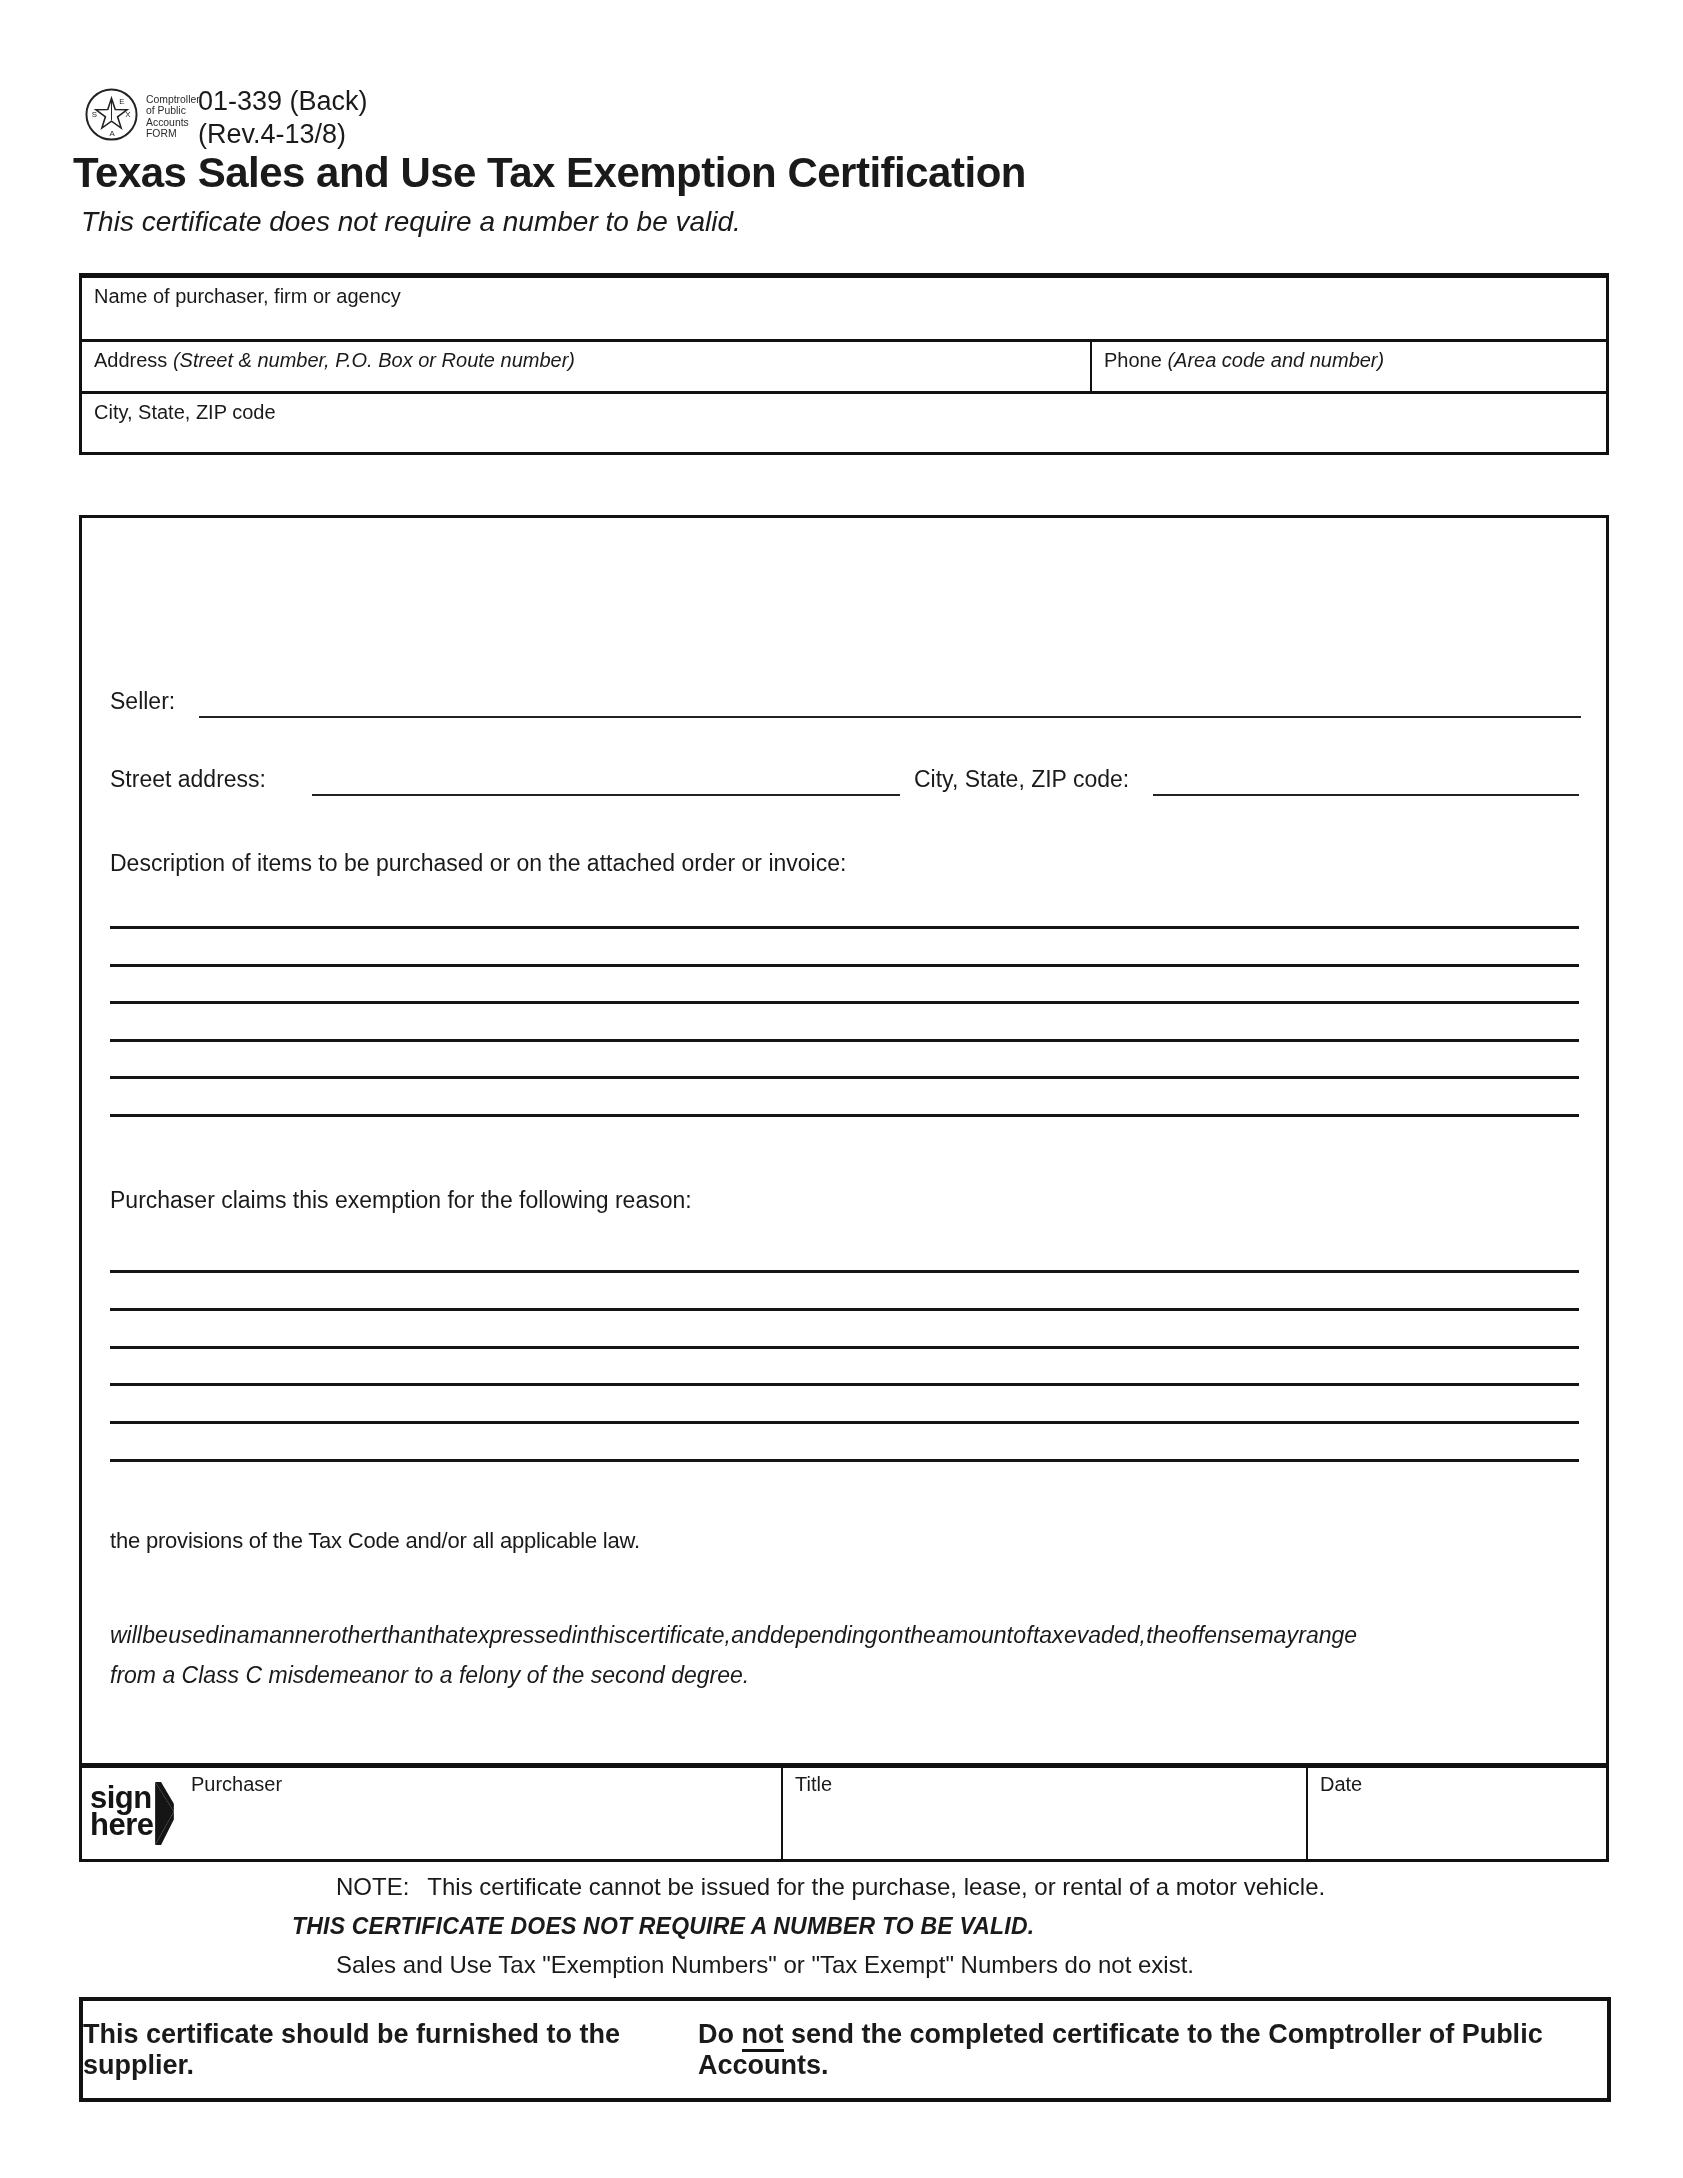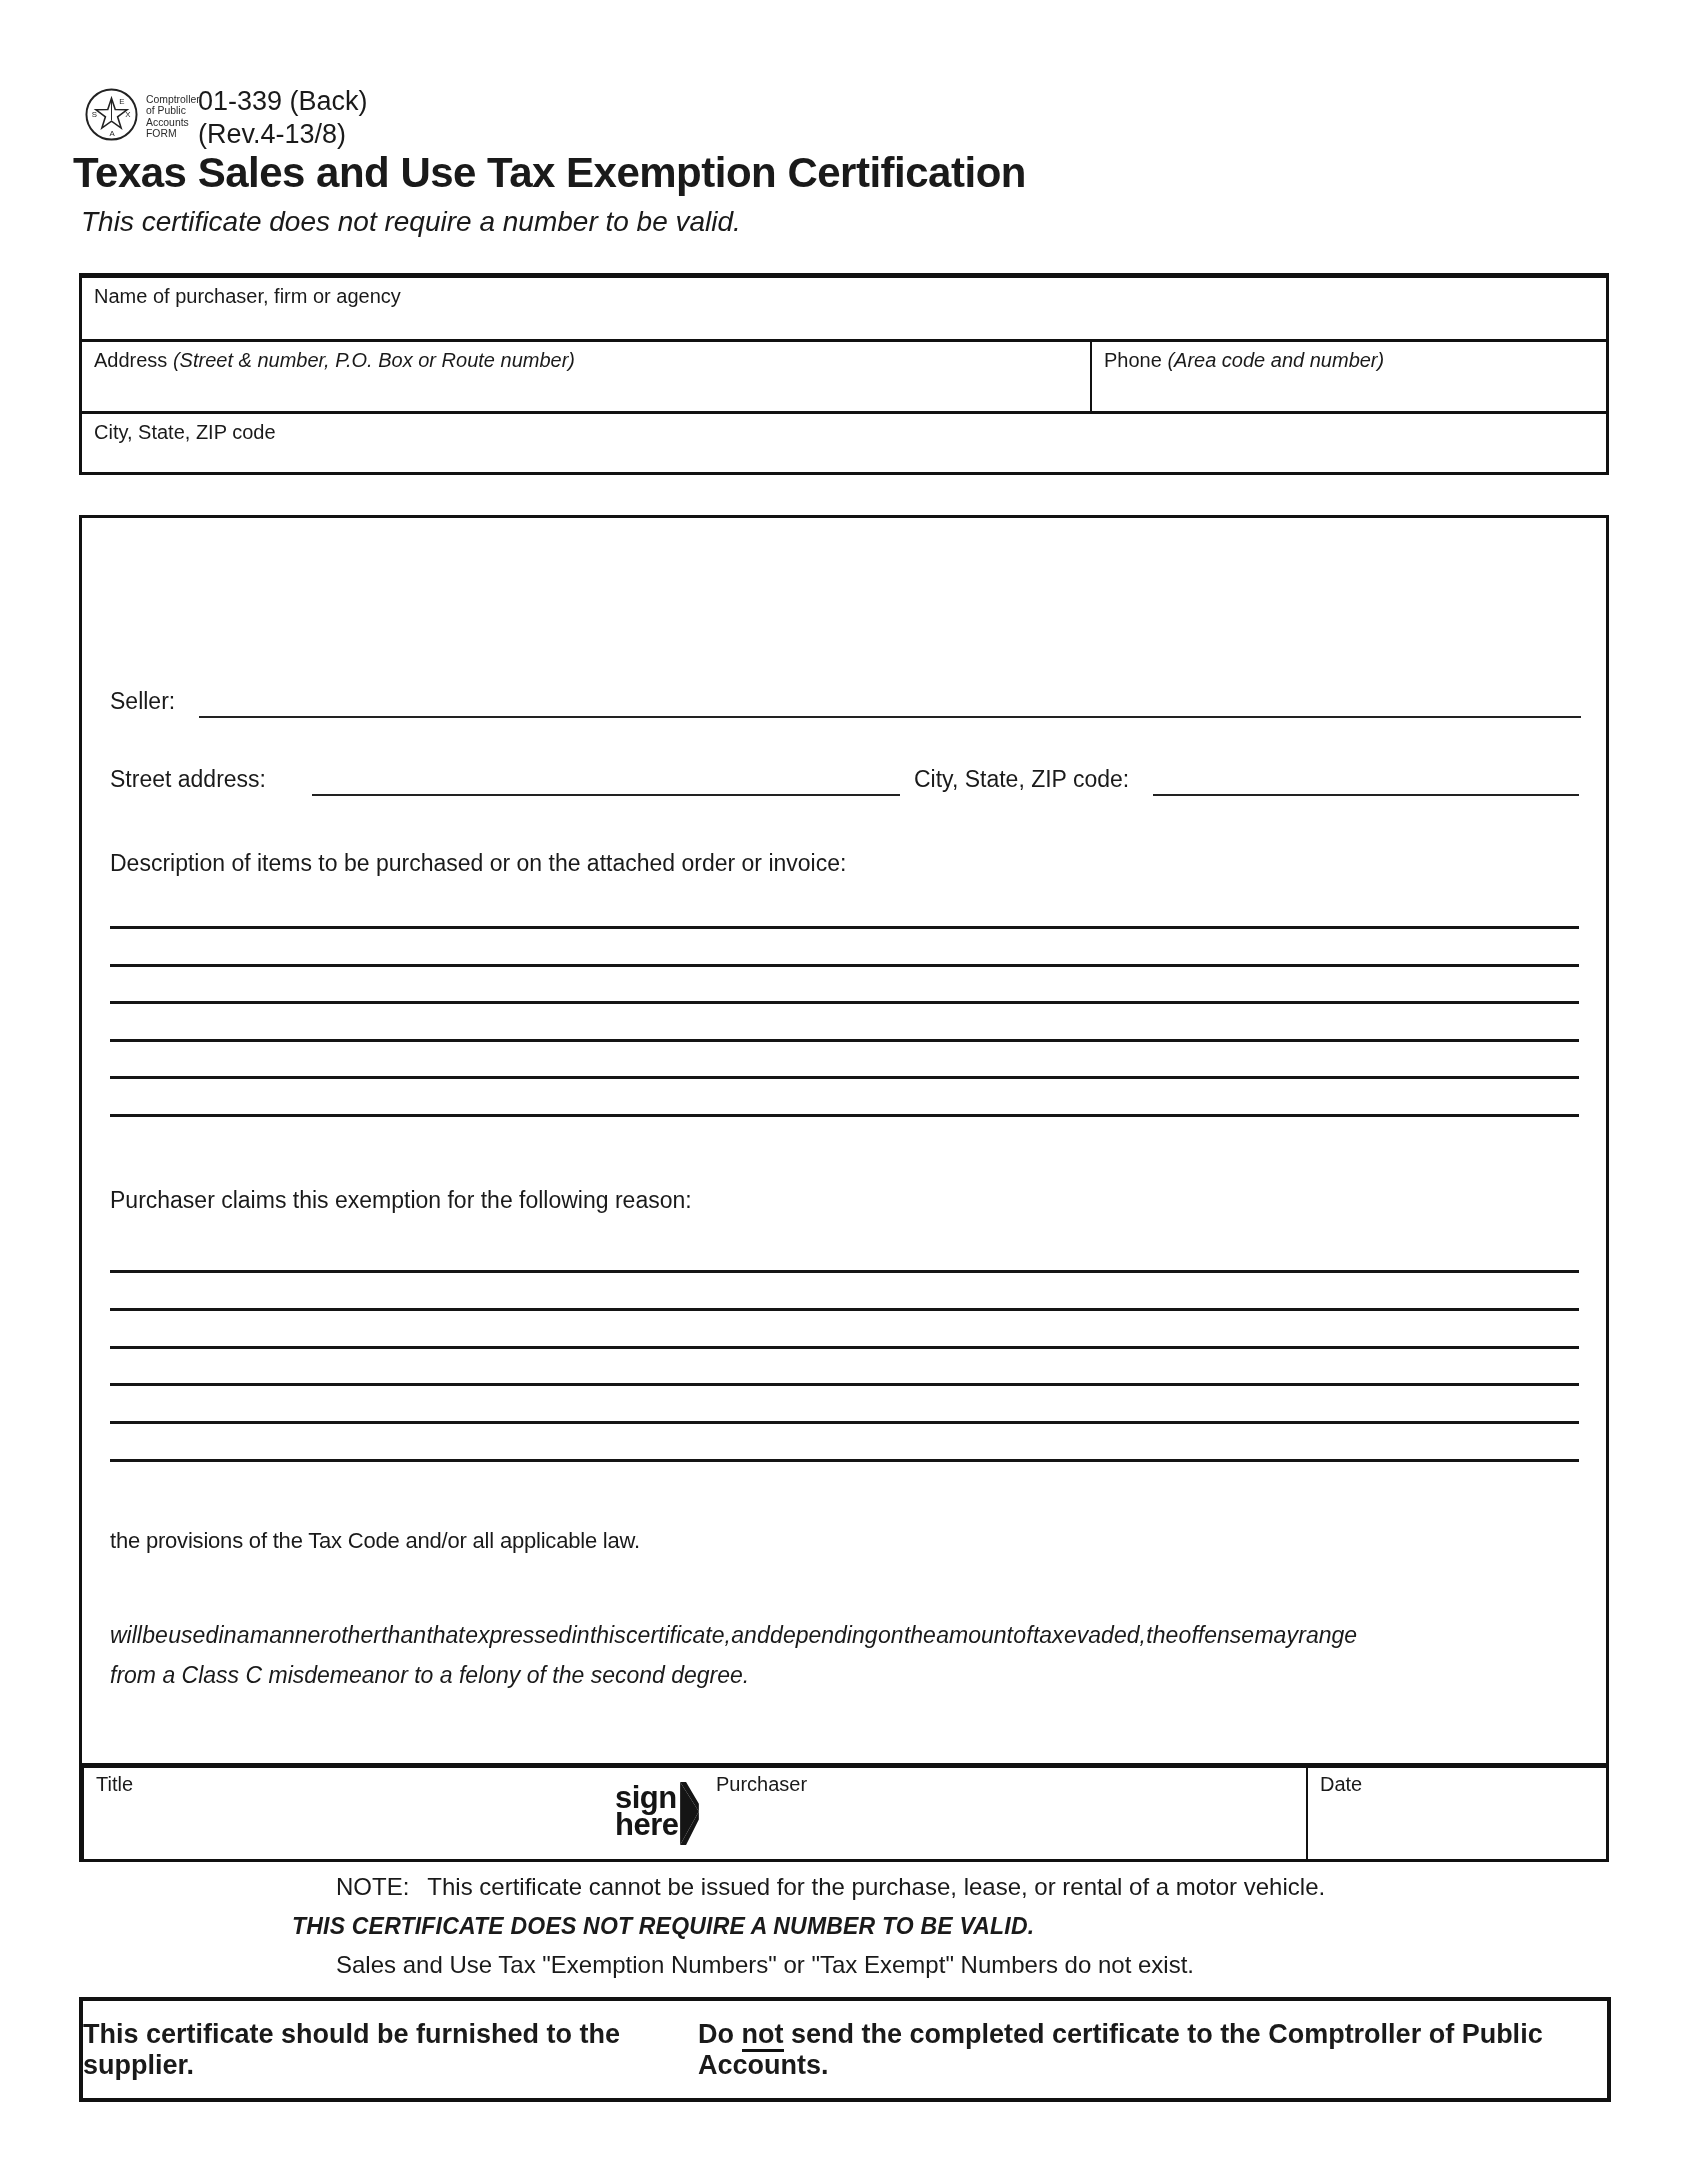--- a/index.html
+++ b/index.html
@@ -73,21 +73,21 @@
   </div>
 
   <div class="abs title" style="left:73px;top:149px;">Texas Sales and Use Tax Exemption Certification</div>
   <div class="abs subtitle" style="left:81px;top:206px;">This certificate does not require a number to be valid.</div>
 
   <div class="abs info-table">
     <div class="info-row" style="height:61px;">
       <div class="cell-label">Name of purchaser, firm or agency</div>
       <div></div>
     </div>
-    <div class="info-row divided row-flex" style="height:72px;">
+    <div class="info-row divided row-flex" style="height:52px;">
       <div class="addr-cell">
         <div class="cell-label"><span>Address</span>&nbsp;<span class="hint">(Street &amp; number, P.O. Box or Route number)</span></div>
         <div></div>
       </div>
       <div class="phone-cell">
         <div class="cell-label"><span>Phone</span>&nbsp;<span class="hint">(Area code and number)</span></div>
         <div></div>
       </div>
     </div>
     <div class="info-row divided" style="height:61px;">
@@ -127,34 +127,34 @@
       <div class="nowrap">the provisions of the Tax Code and/or all applicable law.</div>
     </div>
 
     <div class="abs legal-italic" style="left:28px;top:1097px;">
       <div class="nowrap squeeze">will be used in a manner other than that expressed in this certificate, and depending on the amount of tax evaded, the offense may range</div>
       <div class="nowrap">from a Class C misdemeanor to a felony of the second degree.</div>
     </div>
   </div>
 
   <div class="abs sigrow">
-    <div class="sigcell sig-c2">
-      <div class="cell-label">Title</div>
-      <div></div>
-    </div>
     <div class="sigcell sig-c1">
       <div class="abs signhere" style="left:8px;top:16px;">
         <div>sign</div>
         <div>here</div>
       </div>
       <svg class="abs" style="left:71px;top:14px;" width="22" height="63" viewBox="0 0 22 64">
         <path d="M2 0 L21 30 L2 64 L8 64 L21 38 L21 22 L8 0 Z" fill="#151515"></path>
         <path d="M2 0 L21 30 L2 64 Z" fill="#151515"></path>
       </svg>
       <div class="cell-label" style="padding-left:109px;">Purchaser</div>
+      <div></div>
+    </div>
+    <div class="sigcell sig-c2">
+      <div class="cell-label">Title</div>
       <div></div>
     </div>
     <div class="sigcell sig-c3">
       <div class="cell-label">Date</div>
       <div></div>
     </div>
   </div>
 
   <div class="abs" style="left:292px;top:1873px;">
     <div class="noteline note-flex">

